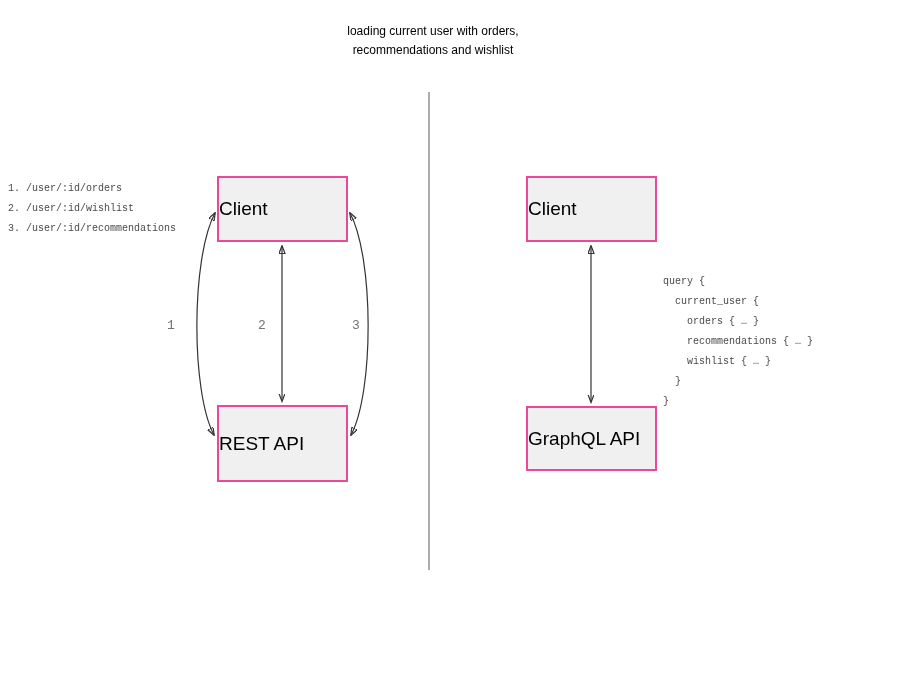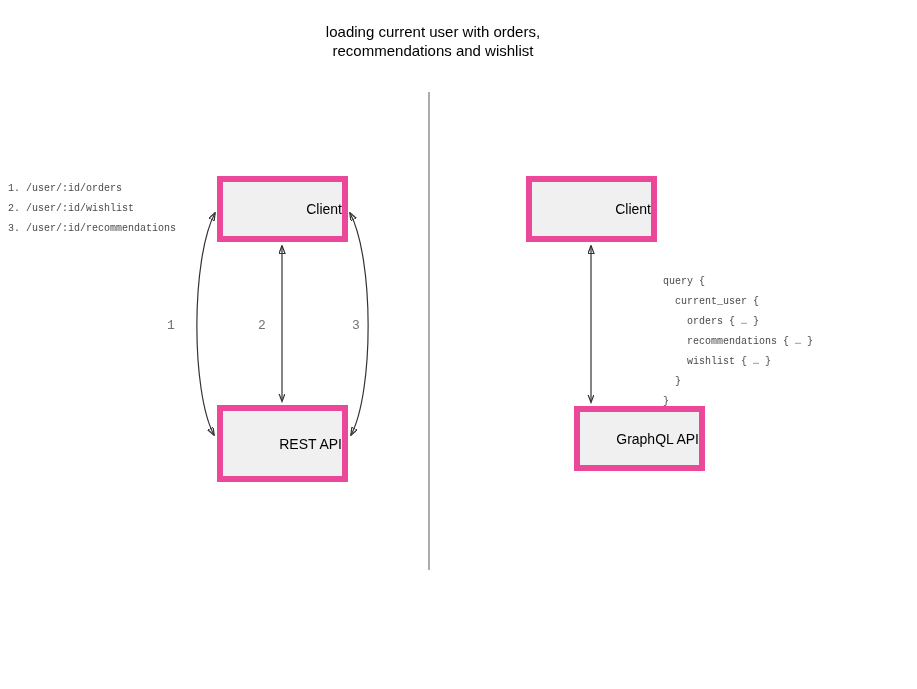--- a/index.html
+++ b/index.html
@@ -11,39 +11,39 @@
     position: relative;
   }
   .canvas {
     position: absolute; left: 0; top: 0;
     width: 917px; height: 689px;
   }
   .diagram-title {
     position: absolute;
     left: 233px; top: 22px; width: 400px;
     text-align: center;
-    font-size: 15px;
+    font-size: 12px;
     line-height: 19px;
     color: #000000;
     white-space: pre-line;
   }
   .node-box {
     position: absolute;
     background: #f0f0f0;
-    border: 6px solid #ec4899;
+    border: 2px solid #ec4899;
     display: flex;
     align-items: center;
-    justify-content: flex-end;
-    font-size: 14px;
+    justify-content: flex-start;
+    font-size: 19px;
     color: #000000;
   }
   .box-client-left   { left: 217px; top: 176px; width: 131px; height: 66px; }
   .box-rest-api      { left: 217px; top: 405px; width: 131px; height: 77px; }
   .box-client-right  { left: 526px; top: 176px; width: 131px; height: 66px; }
-  .box-graphql-api   { left: 526px; top: 406px; width: 131px; height: 65px; margin-left: 48px; }
+  .box-graphql-api   { left: 526px; top: 406px; width: 131px; height: 65px; }
   .code-block {
     position: absolute;
     font-family: "Liberation Mono", "DejaVu Sans Mono", monospace;
     font-size: 10px;
     line-height: 20px;
     color: #4a4a4a;
     white-space: pre;
   }
   .endpoints-list { left: 8px;   top: 179px; }
   .graphql-query  { left: 663px; top: 272px; }

